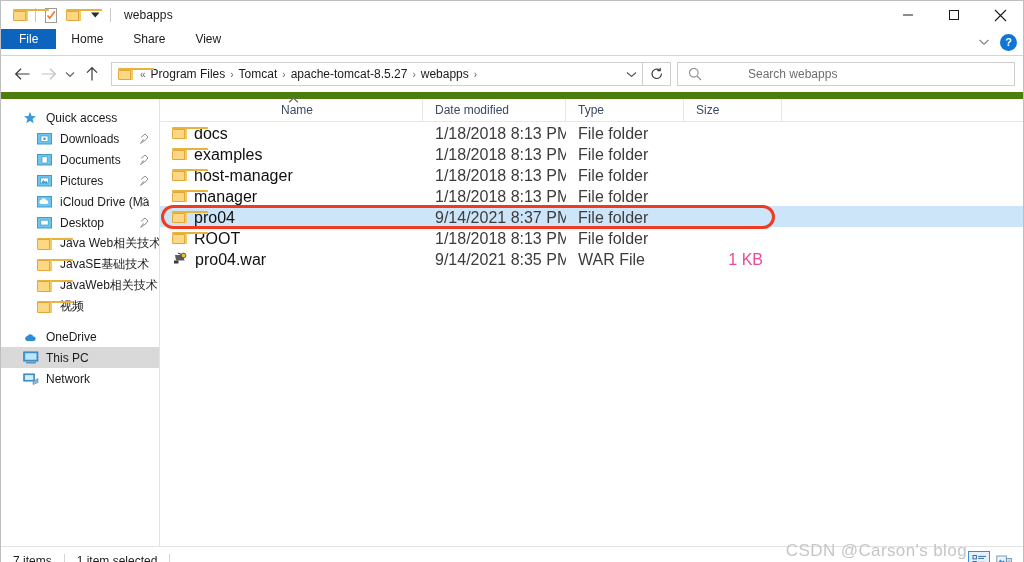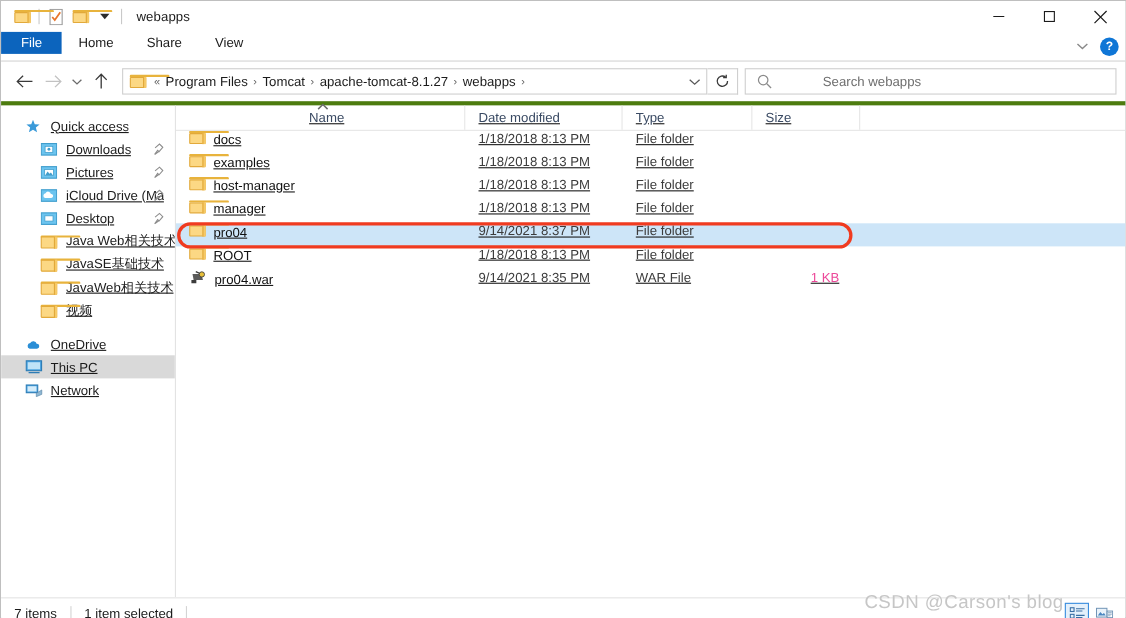--- a/index.html
+++ b/index.html
@@ -51,21 +51,21 @@
   .chev{color:#636363;font-size:10px;padding:0 2px;}
   .dchev{width:22px;display:flex;align-items:center;justify-content:center;color:#5a5a5a;}
   .refresh{width:28px;height:24px;display:flex;align-items:center;justify-content:center;
     border:1px solid #cfcfcf;border-left:none;box-sizing:border-box;color:#3a3a3a;}
   .search{width:338px;height:24px;border:1px solid #cfcfcf;background:#fff;display:flex;align-items:center;
     margin-left:6px;box-sizing:border-box;gap:37px;}
   .search .sic{padding:0 9px 0 10px;color:#8a8a8a;display:flex;align-items:center;}
   .search .ph{font-size:12px;color:#6e6e6e;}
 
   
-  .content{display:flex;height:447px;border-top:4px solid #4d7c0f;text-decoration:underline;}
+  .content{display:flex;height:447px;border-top:7px solid #4d7c0f;}
   .sidebar{width:159px;border-right:1px solid #e3e3e3;padding-top:8px;box-sizing:border-box;background:#fff;
     overflow:hidden;}
   .sb-item{height:21px;display:flex;align-items:center;padding-left:22px;font-size:12px;color:#1b1b1b;position:relative;}
   .sb-item.lv2{padding-left:36px;}
   .sb-item.sel{background:#d9d9d9;}
   .sb-ic{width:17px;display:flex;align-items:center;justify-content:flex-start;margin-right:6px;flex:0 0 auto;}
   .sb-label{white-space:nowrap;overflow:hidden;text-overflow:clip;max-width:92px;}
   .sb-label.wide{max-width:110px;}
   .pin{position:absolute;right:10px;top:5px;color:#8d8d8d;font-size:10px;}
   .sb-gap{height:9px;}
@@ -74,21 +74,21 @@
   .list{flex:1;position:relative;background:#fff;}
   .cols{height:22px;display:flex;align-items:center;border-bottom:1px solid #e6e6e6;position:relative;
     font-size:12px;color:#3a4a63;}
   .col{height:22px;display:flex;align-items:center;box-sizing:border-box;border-right:1px solid #e6e6e6;padding-left:12px;}
   .col.name{width:263px;justify-content:center;}
   .col.date{width:143px;}
   .col.type{width:118px;}
   .col.size{width:98px;}
   .sortcaret{position:absolute;left:128px;top:-4px;font-size:9px;color:#6b6b6b;}
   .rows{position:relative;}
-  .row{height:21px;display:flex;align-items:flex-start;font-size:12px;color:#1b1b1b;position:relative;}
+  .row{height:21px;display:flex;align-items:flex-end;font-size:16px;color:#1b1b1b;position:relative;}
   .row.selected{background:#cde5f8;}
   .cell{box-sizing:border-box;white-space:nowrap;overflow:hidden;}
   .cell.name{width:263px;padding-left:12px;display:flex;align-items:center;gap:7px;color:#101010;}
   .cell.date{width:143px;padding-left:12px;color:#3c3c3c;}
   .cell.type{width:118px;padding-left:12px;color:#3c3c3c;}
   .cell.size{width:98px;padding-left:12px;text-align:right;padding-right:19px;color:#ec4899;}
 
   .annot{position:absolute;left:1px;top:83px;width:614px;height:24px;border:3px solid #f03b20;
     border-radius:13px;box-sizing:border-box;pointer-events:none;}
 
@@ -202,21 +202,21 @@
             <div class="body"></div>
             <div class="fold"></div>
           </div>
       </div>
       <div class="crumbs">
         <span class="chev">«</span>
         <span class="crumb">Program Files</span>
         <span class="chev">›</span>
         <span class="crumb">Tomcat</span>
         <span class="chev">›</span>
-        <span class="crumb">apache-tomcat-8.1.27</span>
+        <span class="crumb">apache-tomcat-8.5.27</span>
         <span class="chev">›</span>
         <span class="crumb">webapps</span>
         <span class="chev">›</span>
       </div>
       <div class="dchev">
         <svg width="11" height="7" viewBox="0 0 11 7">
             <path d="M1 1.5 L5.5 5.5 L10 1.5" stroke="#5a5a5a" stroke-width="1.2" fill="none"></path>
           </svg>
       </div>
     </div>
@@ -260,20 +260,34 @@
             </svg>
         </span>
         <span class="sb-label">Downloads</span>
         <span class="pin">
           <svg width="9" height="11" viewBox="0 0 9 11">
               <path d="M1 4.4 L5 1 L8 4 L4.6 7.9 L3.3 6.6 L0.6 10.4 L4.4 7.7" fill="none" stroke="#8d8d8d" stroke-width="1"></path>
             </svg>
         </span>
       </div>
 
+      <div class="sb-item lv2">
+        <span class="sb-ic">
+          <svg width="15" height="13" viewBox="0 0 15 13">
+              <rect x="0.5" y="1.5" width="14" height="10.5" fill="#6cc4ef" stroke="#3f9dcc"></rect>
+              <rect x="5" y="3.4" width="5.2" height="6.6" fill="#ffffff" stroke="#3f9dcc" stroke-width=".7"></rect>
+            </svg>
+        </span>
+        <span class="sb-label">Documents</span>
+        <span class="pin">
+          <svg width="9" height="11" viewBox="0 0 9 11">
+              <path d="M1 4.4 L5 1 L8 4 L4.6 7.9 L3.3 6.6 L0.6 10.4 L4.4 7.7" fill="none" stroke="#8d8d8d" stroke-width="1"></path>
+            </svg>
+        </span>
+      </div>
 
       <div class="sb-item lv2">
         <span class="sb-ic">
           <svg width="15" height="13" viewBox="0 0 15 13">
               <rect x="0.5" y="1.5" width="14" height="10.5" fill="#6cc4ef" stroke="#3f9dcc"></rect>
               <rect x="3.6" y="4" width="8" height="5.5" fill="#ffffff" stroke="#3f9dcc" stroke-width=".7"></rect>
               <path d="M4.2 9 L6.3 6 L8 8 L9.3 6.8 L10.9 9 Z" fill="#3f9dcc"></path>
             </svg>
         </span>
         <span class="sb-label">Pictures</span>

